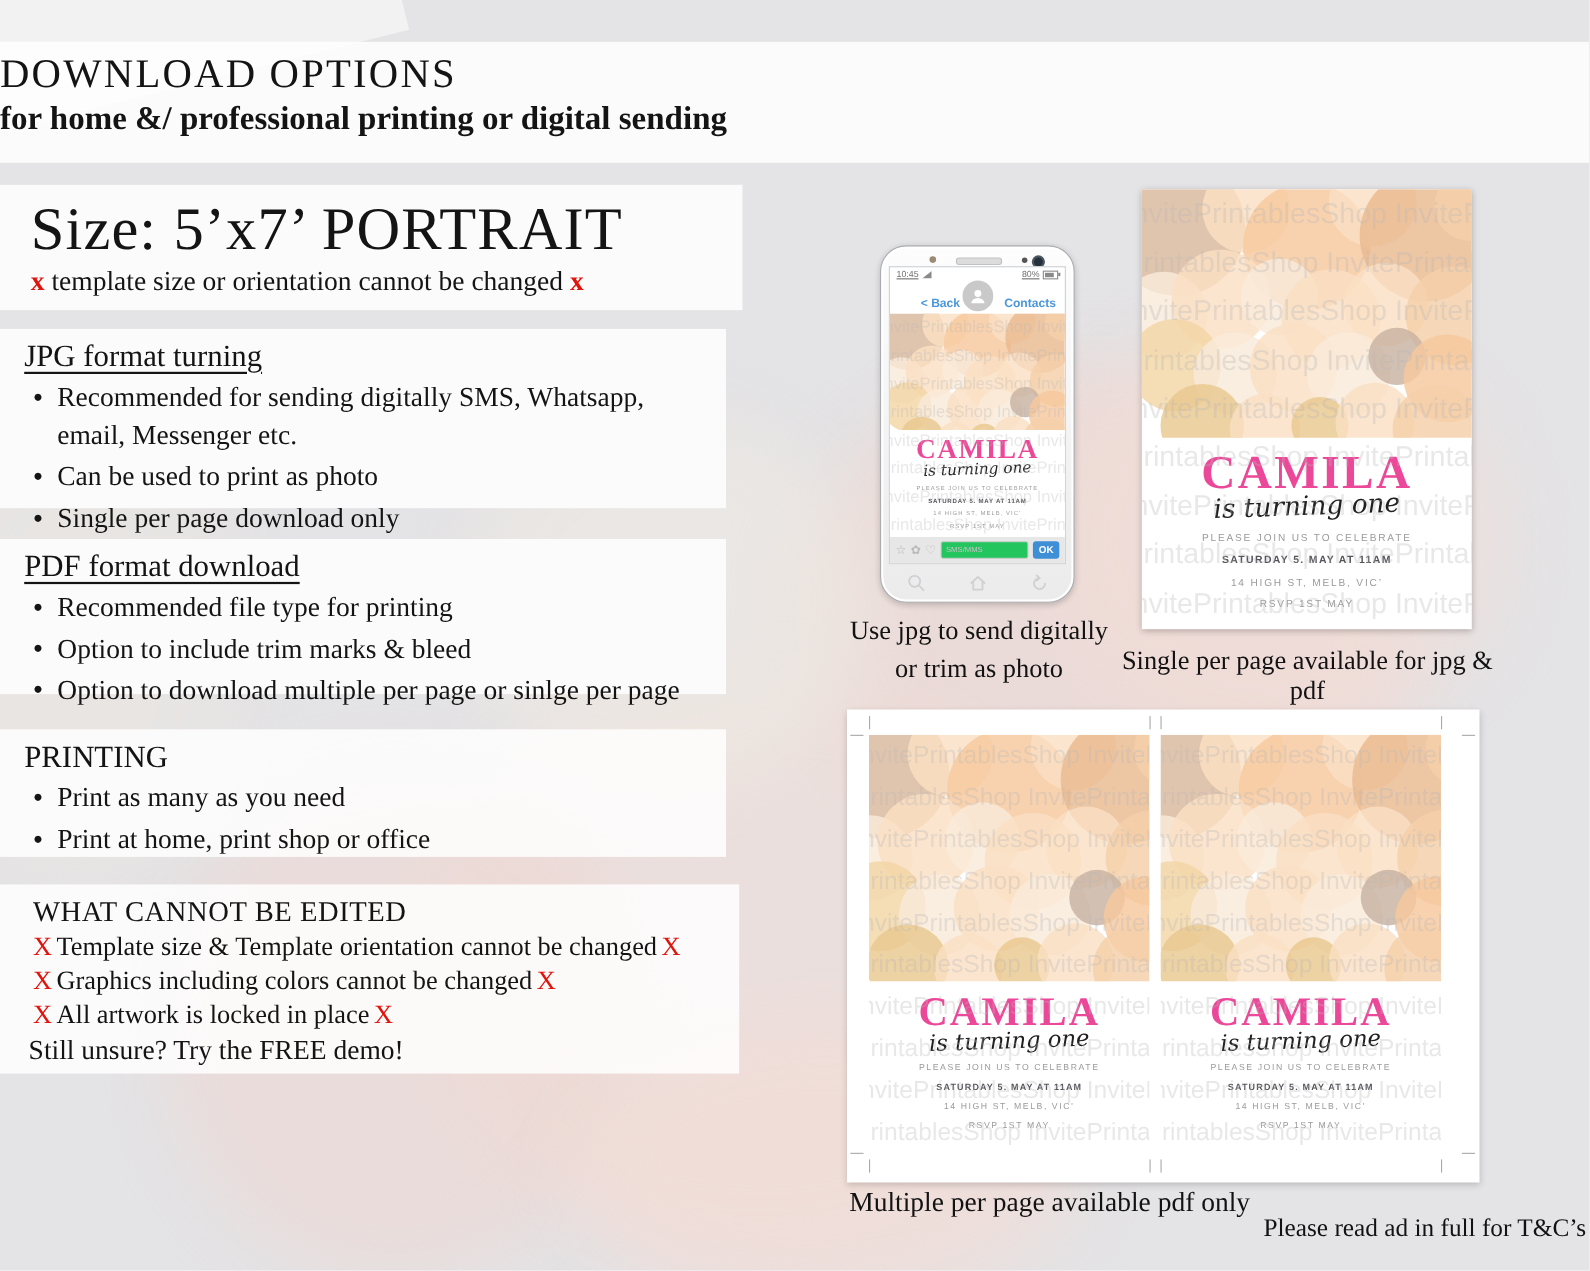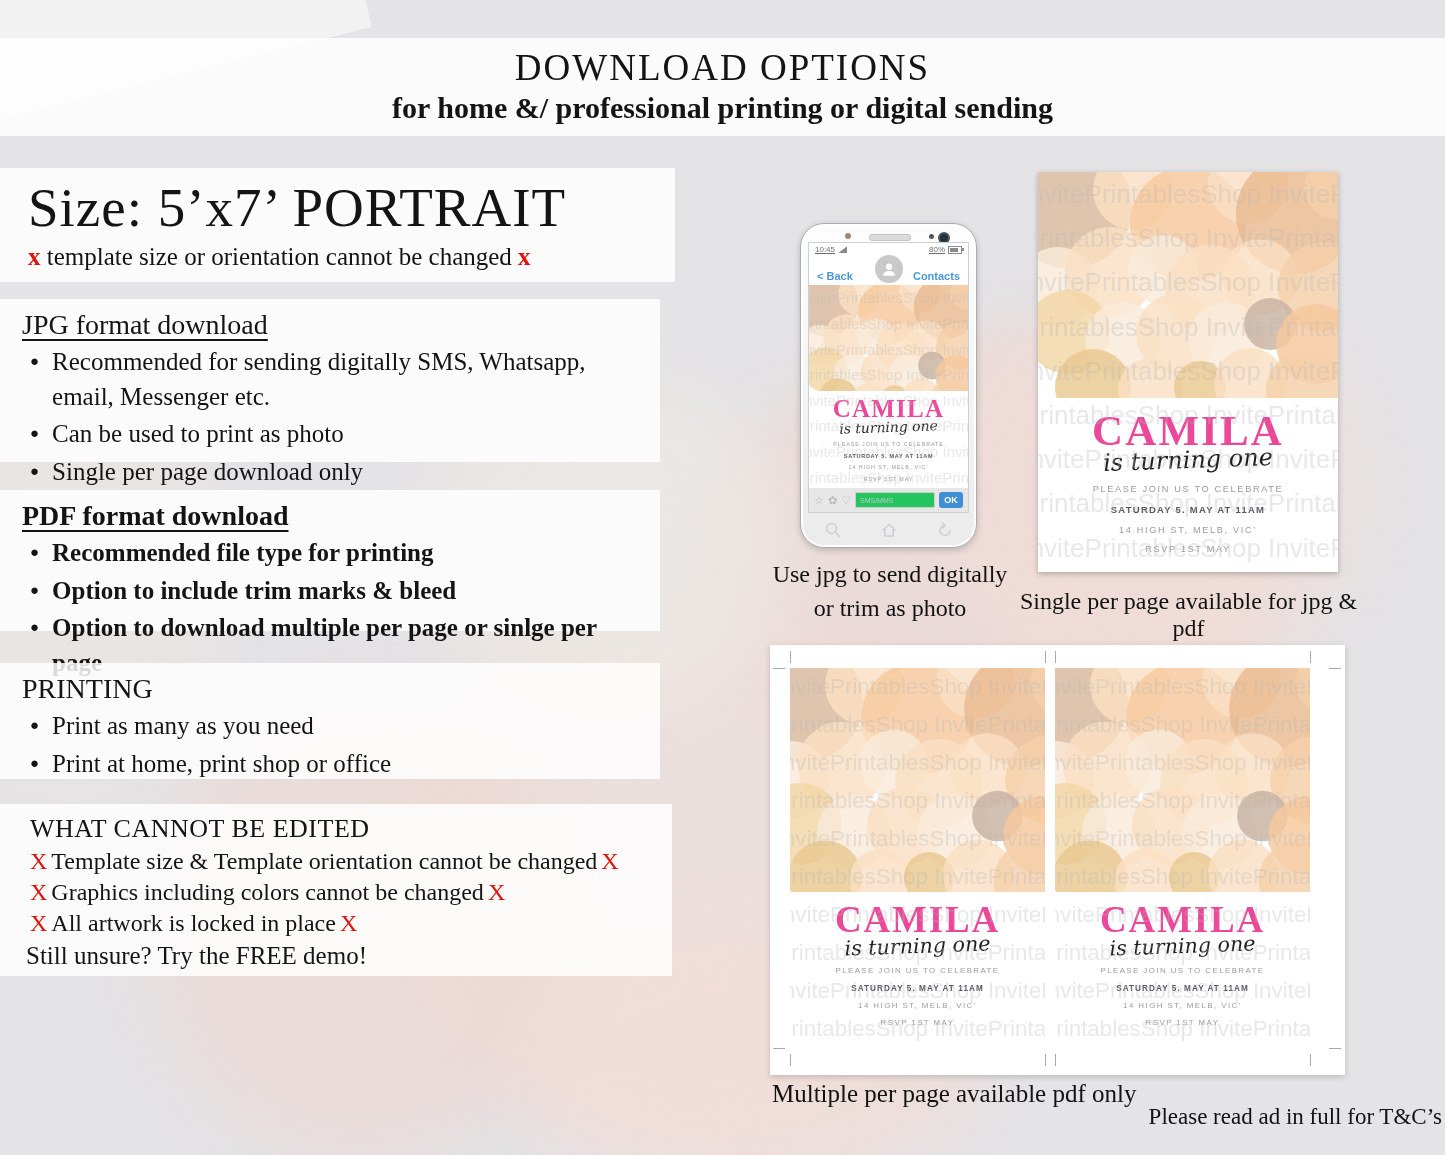--- a/index.html
+++ b/index.html
@@ -11,30 +11,30 @@
   .b2{left:950px;top:300px;width:420px;height:380px;background:rgba(244,222,216,.5);}
   .b3{left:380px;top:620px;width:620px;height:520px;background:rgba(242,219,213,.5);}
   .b4{left:150px;top:700px;width:420px;height:460px;background:rgba(240,214,208,.5);}
   .b5{left:420px;top:380px;width:380px;height:340px;background:rgba(238,233,226,.6);}
   .b6{left:-80px;top:380px;width:300px;height:420px;background:rgba(236,231,226,.5);}
   .b7{left:520px;top:930px;width:460px;height:260px;background:rgba(243,220,214,.6);}
   .wedge{position:absolute;left:-60px;top:-70px;width:420px;height:150px;background:rgba(255,255,255,.55);
          transform:rotate(-14deg);z-index:0;}
   
   .band{position:absolute;left:0;background:rgba(255,255,255,.84);z-index:1;}
-  .band-header{top:38px;width:1445px;height:98px;text-align:center;}
+  .band-header{top:38px;width:1445px;height:110px;}
   .hdr-title{font-size:37px;letter-spacing:2px;margin-top:8px;}
   .hdr-sub{font-size:30px;font-weight:700;margin-top:2px;}
   .band-size{top:168px;width:675px;height:114px;}
   .size-title{font-size:55px;margin:8px 0 0 28px;letter-spacing:1px;}
   .size-note{font-size:25px;margin:4px 0 0 28px;}
   .xr{color:#e0140d;}
   .xbold{font-weight:700;}
   .band-jpg{top:299px;width:660px;height:163px;}
-  .band-pdf{top:490px;width:660px;height:141px;font-weight:bold;}
+  .band-pdf{top:490px;width:660px;height:141px;}
   .band-printing{top:663px;width:660px;height:116px;}
   .band-cannot{top:804px;width:672px;height:172px;}
   .sec-title{font-size:28px;margin:10px 0 4px 22px;}
   .sec-title.u{text-decoration:underline;text-underline-offset:5px;}
   .bullet{display:flex;gap:13px;font-size:25px;line-height:1.38;margin:3px 0 3px 30px;padding-right:10px;}
   .bullet::before{content:"\25CF";font-size:15px;line-height:2.2;}
   .cannot-title{font-size:26px;margin:10px 0 4px 30px;letter-spacing:.5px;}
   .xrow{font-size:24px;margin:4px 0 0 26px;}
   .xrow .xr{margin:0 4px;}
   .cannot-footer{font-size:25px;margin:5px 0 0 26px;}
@@ -81,21 +81,21 @@
   .ph-status{height:14px;display:flex;justify-content:space-between;align-items:center;padding:0 6px;
              font-family:"Liberation Sans",sans-serif;font-size:8px;color:#6e6e6e;text-decoration:underline;}
   .st-left,.st-right{display:flex;align-items:center;gap:3px;}
   .sig{display:inline-block;width:9px;height:7px;background:#8a8a8a;
        clip-path:polygon(0 100%,100% 0,100% 100%);}
   .bat{display:inline-block;width:12px;height:6px;border:1px solid #8a8a8a;position:relative;}
   .bat::before{content:"";position:absolute;left:1px;top:1px;bottom:1px;width:8px;background:#8a8a8a;}
   .bat::after{content:"";position:absolute;right:-3px;top:1px;width:2px;height:3px;background:#8a8a8a;}
   .ph-nav{height:26px;position:relative;display:flex;justify-content:space-between;align-items:flex-end;
           padding:0 8px 3px 8px;font-family:"Liberation Sans",sans-serif;font-size:11px;font-weight:700;}
-  .ph-back,.ph-contacts{color:#4a97dc;cursor:pointer;}
+  .ph-back,.ph-contacts{color:#4a97dc;cursor:pointer;margin-left:20px;}
   .ph-avatar{position:absolute;left:50%;top:-2px;transform:translateX(-50%);width:28px;height:28px;
              border-radius:50%;background:#c9c9c9;display:flex;align-items:center;justify-content:center;}
   .ph-msgbar{height:24px;background:#e7e7e7;display:flex;align-items:center;gap:4px;padding:0 5px;}
   .mi{font-family:"DejaVu Sans",sans-serif;font-size:11px;color:#b9b9b9;line-height:1;}
   .ph-sms{flex:1;height:14px;min-width:0;border:1px solid #ccc;background:#22c55e;border-radius:2px;
           font-family:"Liberation Sans",sans-serif;font-size:7px;padding:0 4px;color:#444;}
   .ph-sms::placeholder{color:#c4c4c4;}
   .ph-ok{width:24px;height:16px;border:none;border-radius:3px;background:#3f8fd6;color:#fff;
          font-family:"Liberation Sans",sans-serif;font-size:9px;font-weight:700;line-height:1;
          padding:0;cursor:pointer;}
@@ -131,21 +131,21 @@
   <div class="band band-size">
     <div class="size-title">Size: 5’x7’ PORTRAIT</div>
     <div class="size-note">
       <span class="xr xbold">x</span>
       <span>template size or orientation cannot be changed</span>
       <span class="xr xbold">x</span>
     </div>
   </div>
 
   <div class="band band-jpg">
-    <div class="sec-title u">JPG format download</div>
+    <div class="sec-title u">JPG format turning</div>
     <div class="bullet">
         <div>Recommended for sending digitally SMS, Whatsapp, email, Messenger etc.</div>
       </div>
     <div class="bullet">
         <div>Can be used to print as photo</div>
       </div>
     <div class="bullet">
         <div>Single per page download only</div>
       </div>
   </div>

